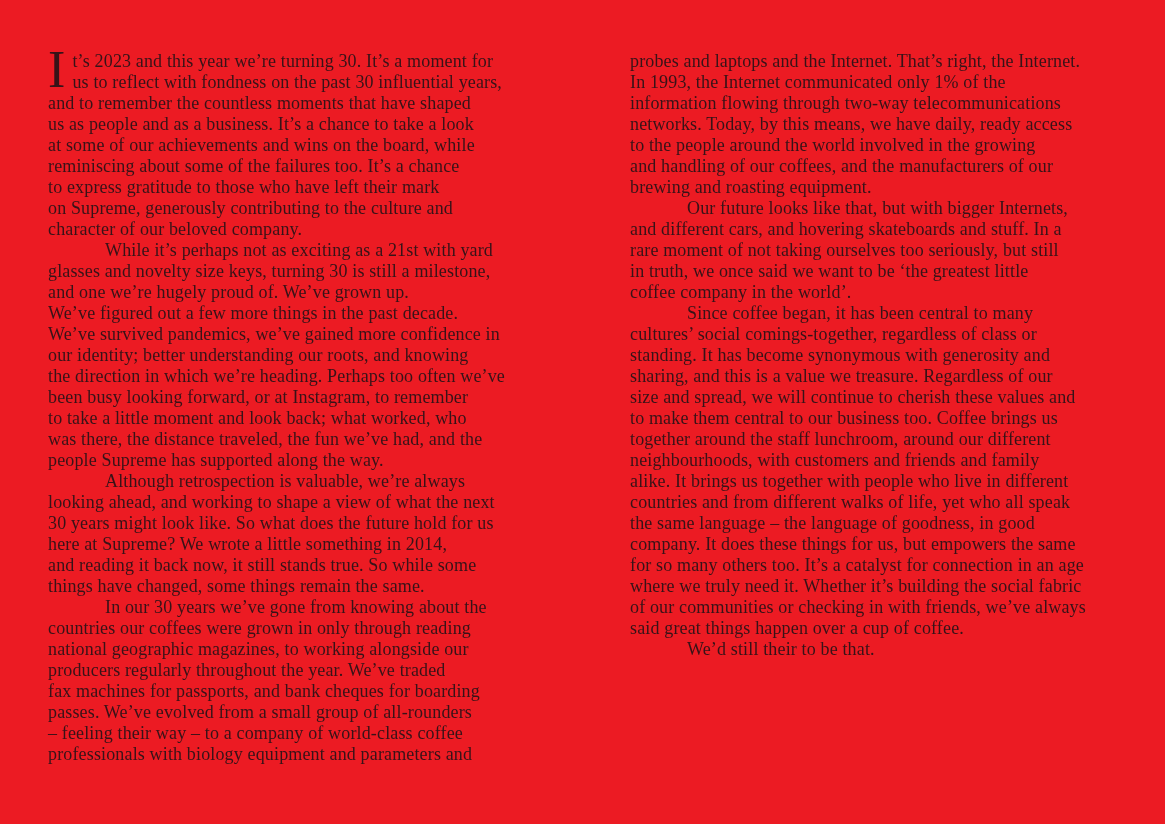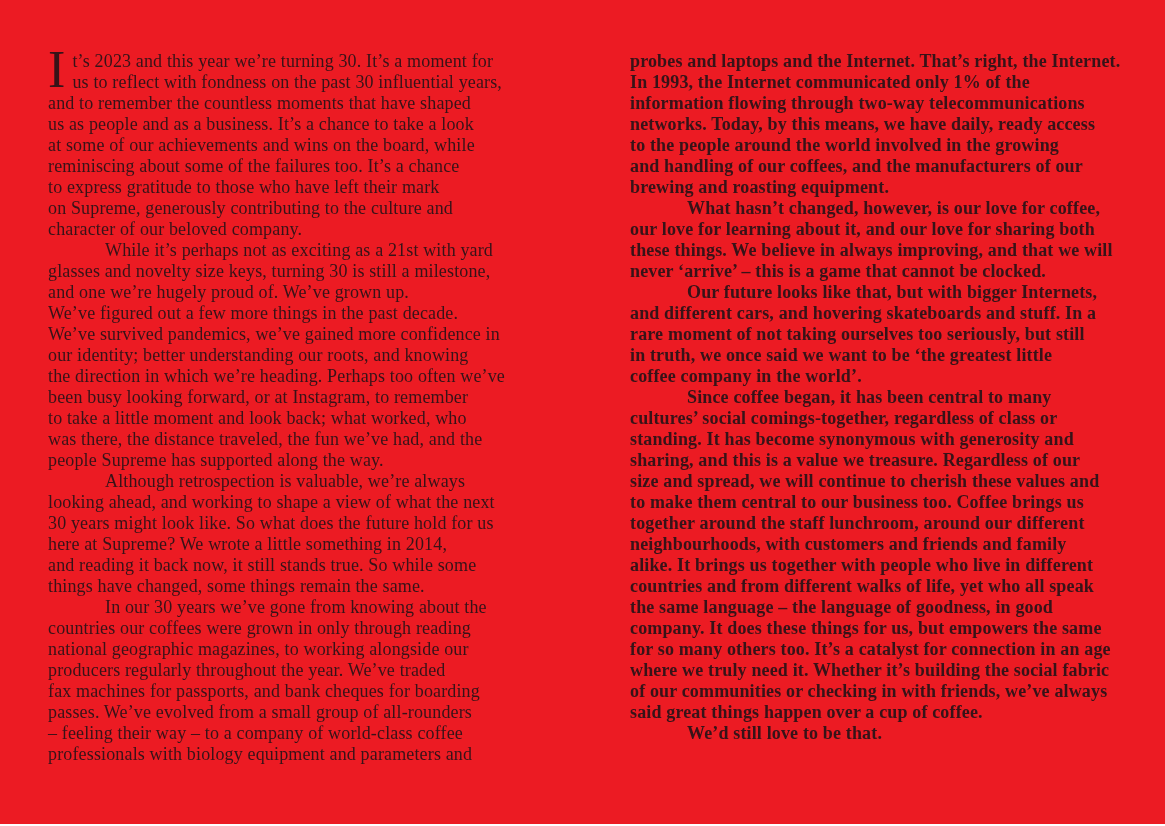--- a/index.html
+++ b/index.html
@@ -21,21 +21,21 @@
   }
   .column {
     position: absolute;
     top: 51px;
     width: 516px;
     font-size: 18px;
     line-height: 21px;
     letter-spacing: 0.15px;
   }
   .col-left  { left: 48px; }
-  .col-right { left: 630px; font-weight: bold; }
+  .col-right { left: 630px; }
   .column p {
     margin: 0;
     white-space: pre-line;
   }
   .column p.indented {
     text-indent: 57px;
   }
   .drop-cap {
     float: left;
     font-size: 52px;
@@ -95,24 +95,20 @@
   </div>
 
   <div class="column col-right">
     <p>probes and laptops and the Internet. That’s right, the Internet.
 In 1993, the Internet communicated only 1% of the
 information flowing through two-way telecommunications
 networks. Today, by this means, we have daily, ready access
 to the people around the world involved in the growing
 and handling of our coffees, and the manufacturers of our
 brewing and roasting equipment.</p>
-    <p class="indented">What hasn’t changed, however, is our love for coffee,
-our love for learning about it, and our love for sharing both
-these things. We believe in always improving, and that we will
-never ‘arrive’ – this is a game that cannot be clocked.</p>
     <p class="indented">Our future looks like that, but with bigger Internets,
 and different cars, and hovering skateboards and stuff. In a
 rare moment of not taking ourselves too seriously, but still
 in truth, we once said we want to be ‘the greatest little
 coffee company in the world’.</p>
     <p class="indented">Since coffee began, it has been central to many
 cultures’ social comings-together, regardless of class or
 standing. It has become synonymous with generosity and
 sharing, and this is a value we treasure. Regardless of our
 size and spread, we will continue to cherish these values and
@@ -120,18 +116,18 @@
 together around the staff lunchroom, around our different
 neighbourhoods, with customers and friends and family
 alike. It brings us together with people who live in different
 countries and from different walks of life, yet who all speak
 the same language – the language of goodness, in good
 company. It does these things for us, but empowers the same
 for so many others too. It’s a catalyst for connection in an age
 where we truly need it. Whether it’s building the social fabric
 of our communities or checking in with friends, we’ve always
 said great things happen over a cup of coffee.</p>
-    <p class="indented">We’d still love to be that.</p>
+    <p class="indented">We’d still their to be that.</p>
   </div>
 
   <div class="page-edge-bottom" style="background: rgb(255, 255, 255);"></div>
 
 </div>
 
 </body></html>

